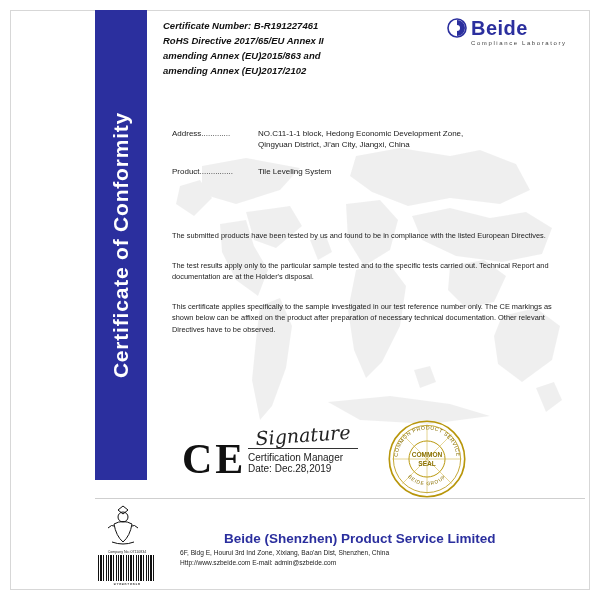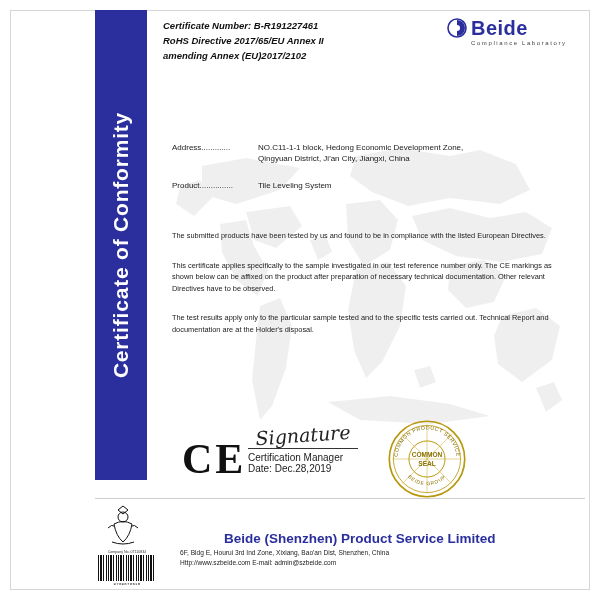--- a/index.html
+++ b/index.html
@@ -118,21 +118,20 @@
   }
 
   
   .fields {
     position: absolute;
     left: 172px;
     top: 128px;
     width: 410px;
     font-size: 8px;
     color: #1a1a1a;
-    margin-top: 14px;
   }
   .field-row {
     display: flex;
     margin-bottom: 16px;
     line-height: 11px;
   }
   .field-label {
     width: 86px;
     flex: 0 0 86px;
   }
@@ -301,20 +300,21 @@
     </g>
   </svg>
 
   <div class="side-bar">
     <div class="side-bar-text">Certificate of Conformity</div>
   </div>
 
   <div class="header">
     <div class="cert-head-line">Certificate Number: B-R191227461</div>
     <div class="cert-head-line">RoHS Directive 2017/65/EU Annex  II</div>
+    <div class="cert-head-line">amending Annex (EU)2015/863 and</div>
     <div class="cert-head-line">amending Annex (EU)2017/2102</div>
   </div>
 
   <div class="logo">
     <div class="logo-row">
       <svg class="logo-mark" viewBox="0 0 20 20">
         <circle cx="10" cy="10" r="9" fill="none" stroke="#2b2f9e" stroke-width="1.6"></circle>
         <path d="M10 2 A8 8 0 0 1 10 18 Z" fill="#2b2f9e"></path>
         <circle cx="10" cy="10" r="3" fill="#ffffff"></circle>
       </svg>
@@ -332,22 +332,22 @@
       </div>
     </div>
     <div class="field-row">
       <div class="field-label">Product...............</div>
       <div class="field-value">Tile Leveling System</div>
     </div>
   </div>
 
   <div class="paragraphs">
     <div class="para">The submitted products have been tested by us and found to be in compliance with the listed European Directives.</div>
+    <div class="para">The test results apply only to the particular sample tested and to the specific tests carried out. Technical Report and documentation are at the Holder's disposal.</div>
     <div class="para">This certificate applies specifically to the sample investigated in our test reference number only. The CE markings as shown below can be affixed on the product after preparation of necessary technical documentation. Other relevant Directives have to be observed.</div>
-    <div class="para">The test results apply only to the particular sample tested and to the specific tests carried out. Technical Report and documentation are at the Holder's disposal.</div>
   </div>
 
   <div class="ce-mark">CE</div>
 
   <div class="sign-block">
     <div class="sign-script">Signature</div>
     <div class="sign-rule"></div>
     <div class="sign-title">Certification Manager</div>
     <div class="sign-title">Date: Dec.28,2019</div>
   </div>

